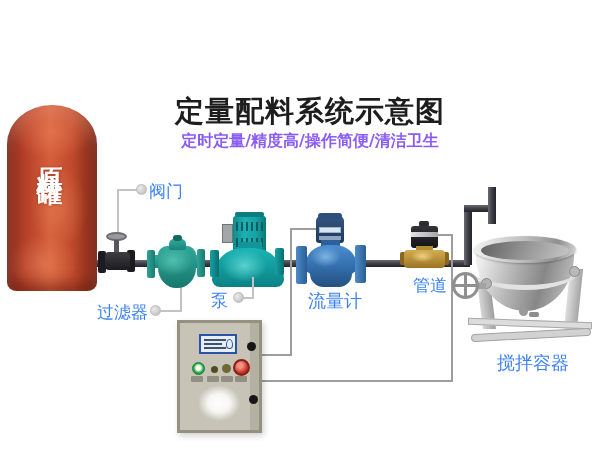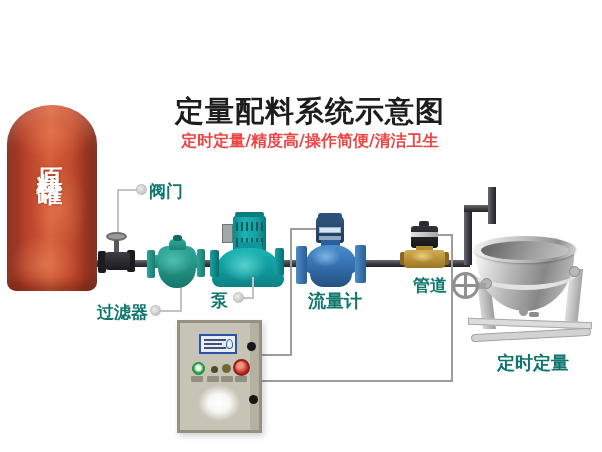--- a/index.html
+++ b/index.html
@@ -3,22 +3,22 @@
 <meta charset="utf-8">
 <style>
   html,body{margin:0;padding:0;background:#fff;}
   #stage{position:relative;width:602px;height:452px;background:#fff;overflow:hidden;
          font-family:"DejaVu Sans","Liberation Sans",sans-serif;}
   .abs{position:absolute;}
   
   .title{left:140px;top:92px;width:340px;text-align:center;font-size:29px;font-weight:700;
          color:#1d1d1d;letter-spacing:1px;}
   .subtitle{left:130px;top:131px;width:360px;text-align:center;font-size:16px;font-weight:700;
-         color:#ef4444;letter-spacing:0px;}
-  .eq-label{font-size:17px;font-weight:700;color:#0f766e;}
+         color:#8b5cf6;letter-spacing:0px;}
+  .eq-label{font-size:17px;font-weight:400;color:#3b82f6;}
   
   .tank{left:7px;top:105px;width:90px;height:186px;
         border-radius:46px 46px 10px 10px / 40px 40px 9px 9px;
         background:
           radial-gradient(60px 40px at 50% 14%, rgba(235,130,90,.55), rgba(0,0,0,0) 70%),
           radial-gradient(40px 60px at 58% 55%, rgba(240,150,100,.35), rgba(0,0,0,0) 70%),
           radial-gradient(50px 40px at 40% 85%, rgba(250,170,120,.30), rgba(0,0,0,0) 70%),
           linear-gradient(90deg,#8a2c1c 0%,#b8422a 22%,#d55f3b 48%,#c04a2c 72%,#7c2617 100%);
         box-shadow:inset 0 10px 14px rgba(255,200,170,.25), inset 0 -8px 12px rgba(60,10,5,.35);}
   .tank-text{left:33px;top:147px;writing-mode:vertical-rl;text-orientation:upright;
@@ -207,21 +207,21 @@
   <div class="abs kt-rim"></div>
   <div class="abs kt-rim-in"></div>
   <div class="abs kt-trun-l"></div>
   <div class="abs kt-trun-r"></div>
   <div class="abs kt-axle"></div>
   <div class="abs kt-wheel"></div>
   <div class="abs kt-spoke-v"></div>
   <div class="abs kt-spoke-h"></div>
   <div class="abs kt-drain"></div>
   <div class="abs kt-drain2"></div>
-  <div class="abs eq-label" style="left:497px;top:351px;font-size:18px;">定时定量</div>
+  <div class="abs eq-label" style="left:497px;top:351px;font-size:18px;">搅拌容器</div>
 
   <div class="abs box"></div>
   <div class="abs box-strip"></div>
   <div class="abs box-screw" style="left:247px;top:342px;"></div>
   <div class="abs box-screw" style="left:249px;top:395px;"></div>
   <div class="abs box-display">
     <span class="disp-line" style="left:3px;top:3px;width:22px;"></span>
     <span class="disp-line" style="left:3px;top:7px;width:18px;"></span>
     <span class="disp-line" style="left:3px;top:11px;width:22px;"></span>
     <span class="disp-glyph"></span>

